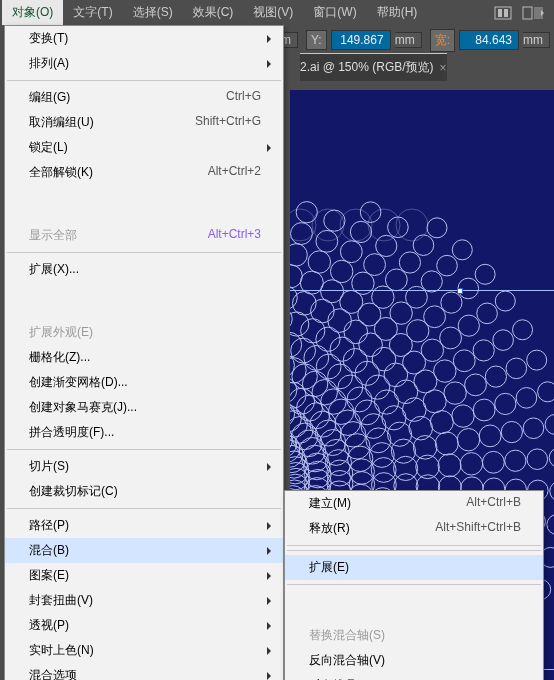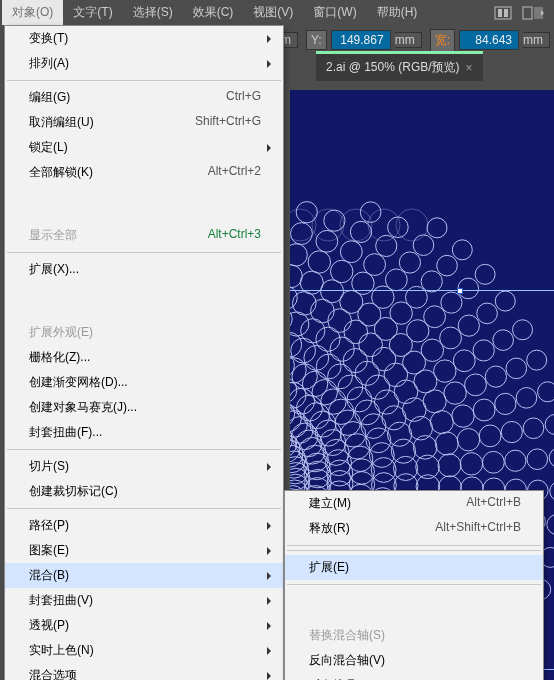--- a/index.html
+++ b/index.html
@@ -1,46 +1,46 @@
 <!DOCTYPE html>
 <html><head>
 <meta charset="utf-8">
 <style>
   * { margin: 0; padding: 0; box-sizing: border-box; font-family: "Microsoft YaHei", sans-serif; font-size: 12px; }
   body { background: #4d4d4d; width: 554px; height: 680px; overflow: hidden; position: relative; }
   .menubar { background: #4d4d4d; height: 25px; display: flex; align-items: center; padding: 0 2px; color: #ccc; }
   .menubar-item { padding: 4px 10px; cursor: default; }
-  .menubar-item.active { background: #e8e8e8; color: #737373; }
+  .menubar-item.active { background: #e8e8e8; color: #14532d; }
   .menubar-right { margin-left: auto; display: flex; gap: 10px; align-items: center; padding-right: 8px; }
   .menubar-right svg { display: block; }
 
   .toolbar { height: 30px; display: flex; align-items: center; padding: 0 4px; }
   .tb-field { display: inline-flex; align-items: center; gap: 4px; color: #ccc; }
   .tb-field .lab { background: #6a6a6a; padding: 2px 4px; border: 1px solid #333; }
   .tb-field .lab.orange { color: #ff8c1a; }
   .tb-field .val { background: #0369a1; color: #eee; padding: 2px 6px; border: 1px solid #333; min-width: 60px; text-align: right; }
   .tb-field .unit { color: #ccc; padding-right: 6px; border: 1px solid #333; border-left: none; background:#555; }
 
   .tabbar { height: 26px; display: flex; align-items: flex-end; padding-left: 300px; }
-  .tab { background: #3a3a3a; color: #ddd; padding: 5px 10px; display: flex; align-items: center; gap: 6px; border-top: 3px solid #86efac; margin-left: 16px; }
+  .tab { background: #3a3a3a; color: #ddd; padding: 5px 0; display: flex; align-items: center; gap: 6px; border-top: 1px solid #86efac; }
   .tab .close { color: #999; }
 
   .canvas { position: absolute; left: 290px; top: 90px; right: 0; bottom: 0; background: #121768; overflow: hidden; }
   .sel { position: absolute; border: 1px solid #9ec1ff; left: -150px; top: 200px; width: 640px; height: 380px; }
   .handle { position: absolute; width: 6px; height: 6px; background: #fff; border: 1px solid #2a5fcc; }
   .circles svg { position: absolute; }
 
   .menu { position: absolute; background: #f2f2f2; border: 1px solid #8a8a8a; box-shadow: 2px 2px 5px rgba(0,0,0,0.3); }
   .menu.main { left: 4px; top: 25px; width: 280px; }
   .menu.sub { left: 284px; top: 490px; width: 260px; }
   .mi { display: flex; align-items: flex-start; padding: 4px 22px 4px 24px; color: #000; cursor: default; position: relative; }
   .mi.disabled { color: #9a9a9a; margin-top: 38px; }
   .mi.highlight { background: #d4e6ff; }
   .mi .sc { margin-left: auto; color: #555; }
-  .mi.disabled .sc { color: #15803d; }
+  .mi.disabled .sc { color: #8b5cf6; }
   .mi.has-sub::after { content: ""; position: absolute; right: 8px; top: 50%; margin-top: -4px; border: 4px solid transparent; border-left-color: #333; }
   .sep { height: 1px; background: #c8c8c8; margin: 4px 2px; }
 </style>
 </head>
 <body>
 
 <div class="menubar">
   <div class="menubar-item active">对象(O)</div>
   <div class="menubar-item">文字(T)</div>
   <div class="menubar-item">选择(S)</div>
@@ -410,40 +410,40 @@
     <div class="mi">
       <span>栅格化(Z)...</span>
     </div>
     <div class="mi">
       <span>创建渐变网格(D)...</span>
     </div>
     <div class="mi">
       <span>创建对象马赛克(J)...</span>
     </div>
     <div class="mi">
-      <span>封套扭曲(F)...</span>
+      <span>拼合透明度(F)...</span>
     </div>
     <div class="sep"></div>
     <div class="mi has-sub">
       <span>切片(S)</span>
     </div>
     <div class="mi">
       <span>创建裁切标记(C)</span>
     </div>
     <div class="sep"></div>
     <div class="mi has-sub">
       <span>路径(P)</span>
-    </div>
-    <div class="mi has-sub">
-      <span>图案(E)</span>
     </div>
     <div class="mi highlight has-sub">
       <span>混合(B)</span>
     </div>
     <div class="mi has-sub">
+      <span>图案(E)</span>
+    </div>
+    <div class="mi has-sub">
       <span>封套扭曲(V)</span>
     </div>
     <div class="mi has-sub">
       <span>透视(P)</span>
     </div>
     <div class="mi has-sub">
       <span>实时上色(N)</span>
     </div>
     <div class="mi has-sub">
       <span>混合选项</span>

